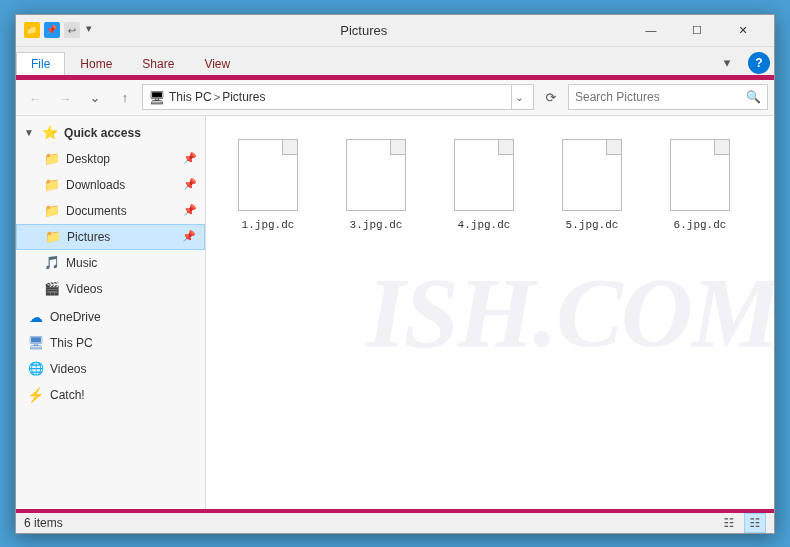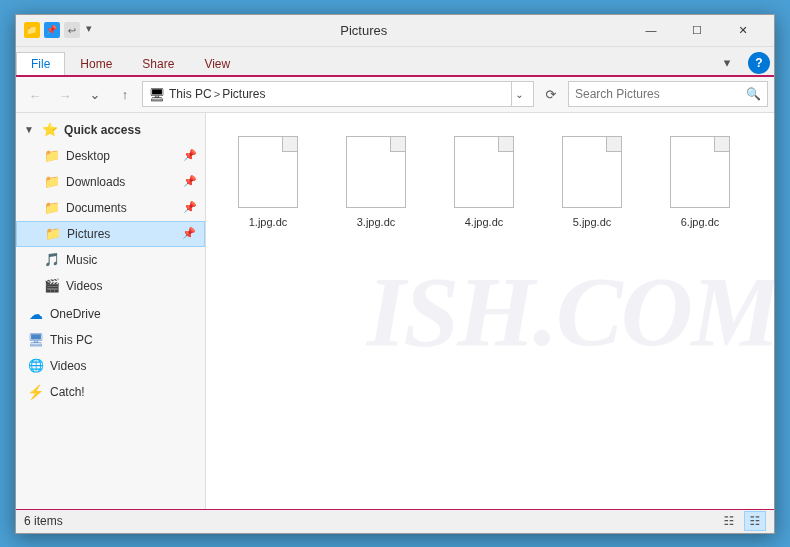--- a/index.html
+++ b/index.html
@@ -69,21 +69,21 @@
       cursor: pointer;
       font-size: 11px;
       color: #333;
       display: flex;
       align-items: center;
       justify-content: center;
     }
     
     .ribbon {
       background: #f0f0f0;
-      border-bottom: 2px solid #be185d;
+      border-bottom: 5px solid #be185d;
     }
     .ribbon-tabs {
       display: flex;
       height: 28px;
       align-items: flex-end;
     }
     .ribbon-tab {
       padding: 4px 14px;
       font-size: 12px;
       cursor: pointer;
@@ -272,20 +272,21 @@
     }
     .file-item {
       width: 100px;
       display: flex;
       flex-direction: column;
       align-items: center;
       padding: 6px;
       cursor: pointer;
       border: 1px solid transparent;
       border-radius: 2px;
+      font-family: Liberation Mono, monospace;
     }
     .file-icon-wrap {
       width: 72px;
       height: 80px;
       position: relative;
       display: flex;
       align-items: center;
       justify-content: center;
     }
     .file-page {
@@ -323,21 +324,21 @@
       font-size: 11px;
       color: #333;
       text-align: center;
       margin-top: 4px;
       word-break: break-all;
     }
     
     .status-bar {
       height: 24px;
       background: #f0f0f0;
-      border-top: 1px solid #be185d;
+      border-top: 4px solid #be185d;
       display: flex;
       align-items: center;
       padding: 0 8px;
       font-size: 12px;
       color: #333;
     }
     .status-right {
       margin-left: auto;
       display: flex;
       gap: 4px;

